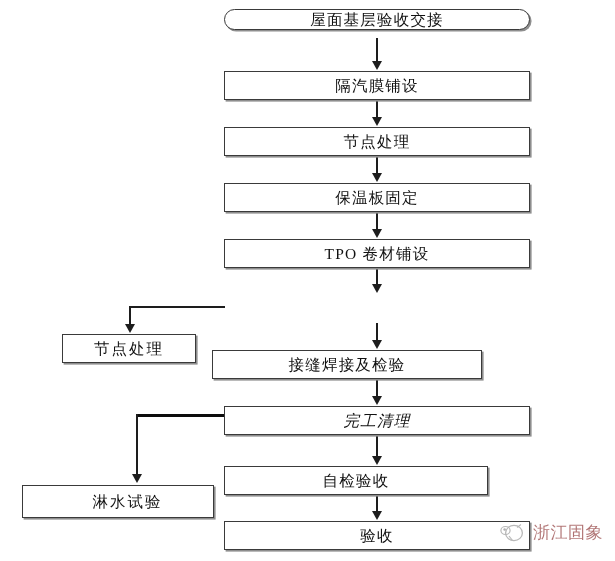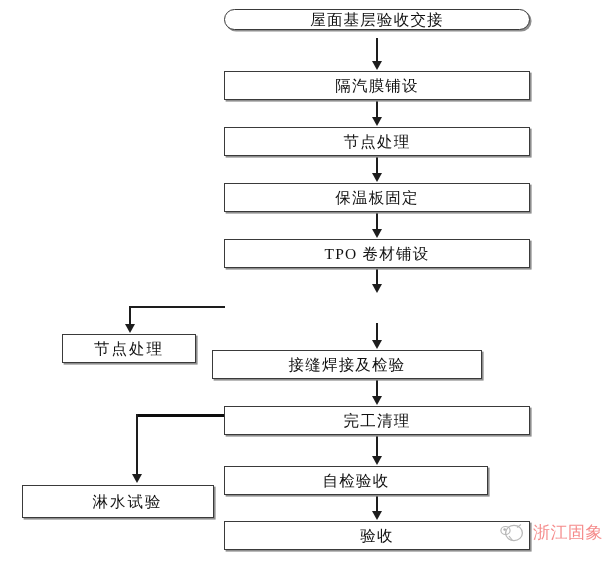--- a/index.html
+++ b/index.html
@@ -63,21 +63,21 @@
     align-items:center;
     gap:6px;
     opacity:.62;
   }
   #wm-logo{
     width:30px;height:26px;
     position:relative;
   }
   #wm-text{
     font-size:17px;
-    color:#ef4444;
+    color:#7f1d1d;
     letter-spacing:.5px;
     font-family:"Liberation Serif","DejaVu Serif",serif;
     white-space:nowrap;
   }
 </style>
 </head>
 <body>
 
 <div id="stage">
 
@@ -134,21 +134,21 @@
 
   <div class="node" style="left:224px;top:239px;width:306px;height:29px;">
     <span class="label">TPO 卷材铺设</span>
   </div>
 
 
   <div class="node" style="left:212px;top:350px;width:270px;height:29px;">
     <span class="label">接缝焊接及检验</span>
   </div>
 
-  <div class="node" style="left:224px;top:406px;width:306px;height:29px;">
+  <div class="node" style="left:224px;top:406px;width:306px;height:29px;font-style:italic;">
     <span class="label">完工清理</span>
   </div>
 
   <div class="node" style="left:224px;top:466px;width:264px;height:29px;">
     <span class="label">自检验收</span>
   </div>
 
   <div class="node" style="left:224px;top:521px;width:306px;height:29px;">
     <span class="label">验收</span>
   </div>

